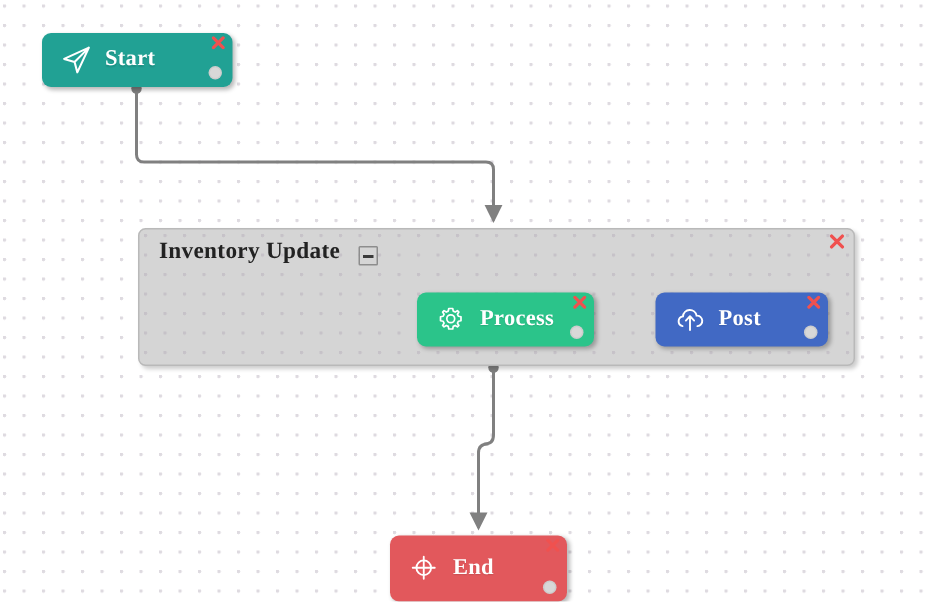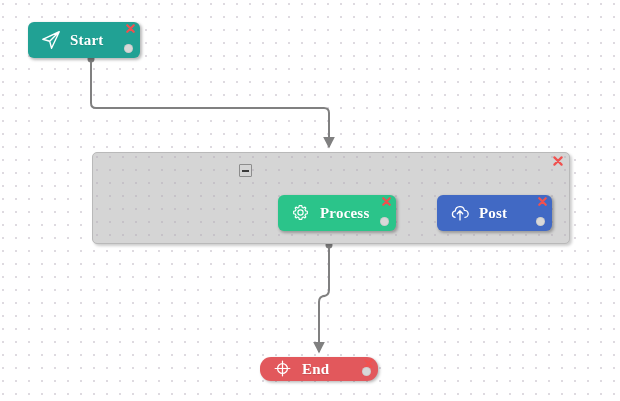--- a/index.html
+++ b/index.html
@@ -176,29 +176,30 @@
       <path class="wire" d="M392,213 L430,213" marker-end="url(#arrow)"></path>
     </g>
 
     <g>
       <circle class="wire-dot" cx="329" cy="245" r="3.5"></circle>
       <path class="wire" d="M329,246 L329,290 Q329,296 323,296 L325,296 Q319,296 319,302 L319,352" marker-end="url(#arrow)"></path>
     </g>
   </svg>
 
   <div class="group-box" style="left:92px; top:152px; width:478px; height:92px;">
+    <div class="group-title">Inventory Update</div>
     <div class="group-collapse" title="collapse"></div>
     <div class="group-close">
       <svg class="x-glyph" viewBox="0 0 10 10" width="10" height="10">
         <path d="M1.4,1.4 L8.6,8.6 M8.6,1.4 L1.4,8.6" stroke="#f0514f" stroke-width="2.2" stroke-linecap="round"></path>
       </svg>
     </div>
   </div>
 
-  <div class="node" style="left:28px; top:22px; width:112px; height:36px; background:#21a194;">
+  <div class="node" style="left:28px; top:22px; width:127px; height:36px; background:#21a194;">
     <span class="node-icon">
       <svg viewBox="0 0 24 24" width="22" height="22">
         <path d="M21,3 L3,11.2 L10.6,13.4 L21,3 Z M10.6,13.4 L12.6,21 L21,3 Z" fill="none" stroke="#ffffff" stroke-width="1.5" stroke-linejoin="round" stroke-linecap="round"></path>
       </svg>
     </span>
     <span class="node-label">Start</span>
     <span class="node-close">
       <svg class="x-glyph" viewBox="0 0 10 10" width="9" height="9">
         <path d="M1.4,1.4 L8.6,8.6 M8.6,1.4 L1.4,8.6" stroke="#f0514f" stroke-width="2.4" stroke-linecap="round"></path>
       </svg>
@@ -236,21 +237,21 @@
     </span>
     <span class="node-label">Post</span>
     <span class="node-close">
       <svg class="x-glyph" viewBox="0 0 10 10" width="9" height="9">
         <path d="M1.4,1.4 L8.6,8.6 M8.6,1.4 L1.4,8.6" stroke="#f0514f" stroke-width="2.4" stroke-linecap="round"></path>
       </svg>
     </span>
     <span class="node-port"></span>
   </div>
 
-  <div class="node" style="left:260px; top:357px; width:118px; height:24px; background:#e2585c;border-radius:11px;">
+  <div class="node" style="left:260px; top:357px; width:118px; height:44px; background:#e2585c;">
     <span class="node-icon">
       <svg viewBox="0 0 24 24" width="21" height="21">
         <circle cx="12" cy="12" r="5.6" fill="none" stroke="#ffffff" stroke-width="1.4"></circle>
         <path d="M12,3.6 L12,20.4 M3.6,12 L20.4,12" stroke="#ffffff" stroke-width="1.4" stroke-linecap="round"></path>
       </svg>
     </span>
     <span class="node-label">End</span>
     <span class="node-close">
       <svg class="x-glyph" viewBox="0 0 10 10" width="9" height="9">
         <path d="M1.4,1.4 L8.6,8.6 M8.6,1.4 L1.4,8.6" stroke="#f0514f" stroke-width="2.4" stroke-linecap="round"></path>

